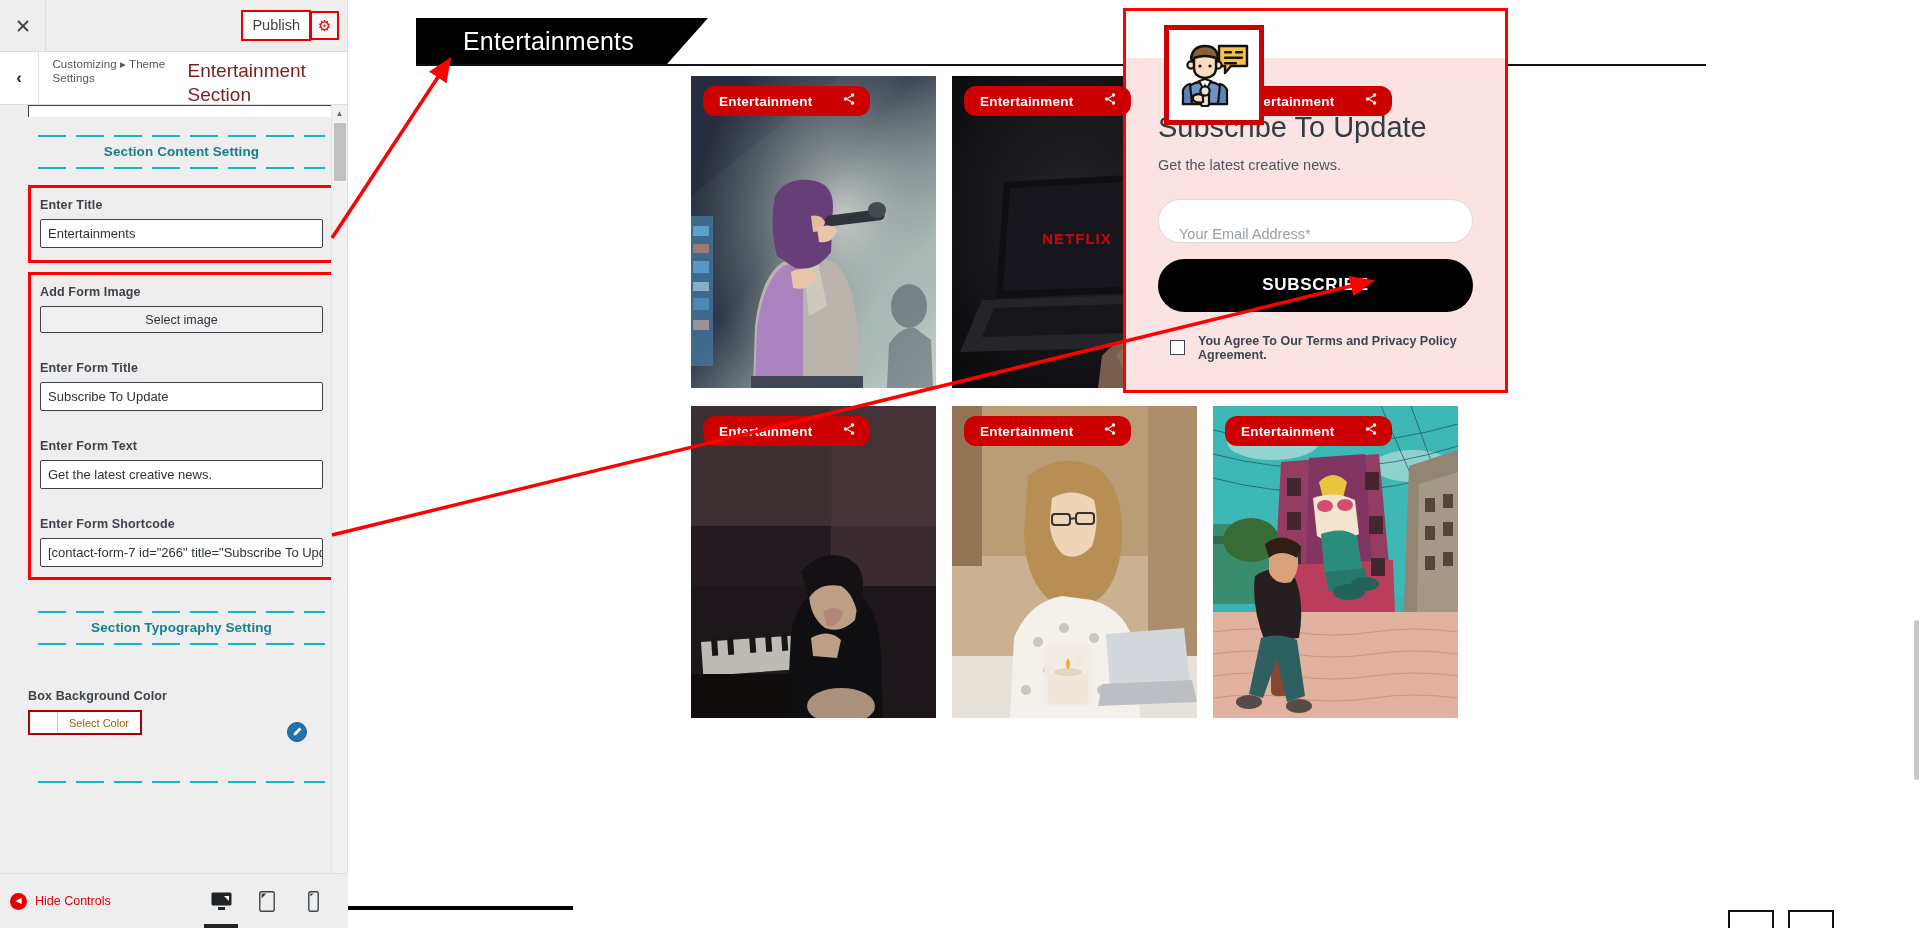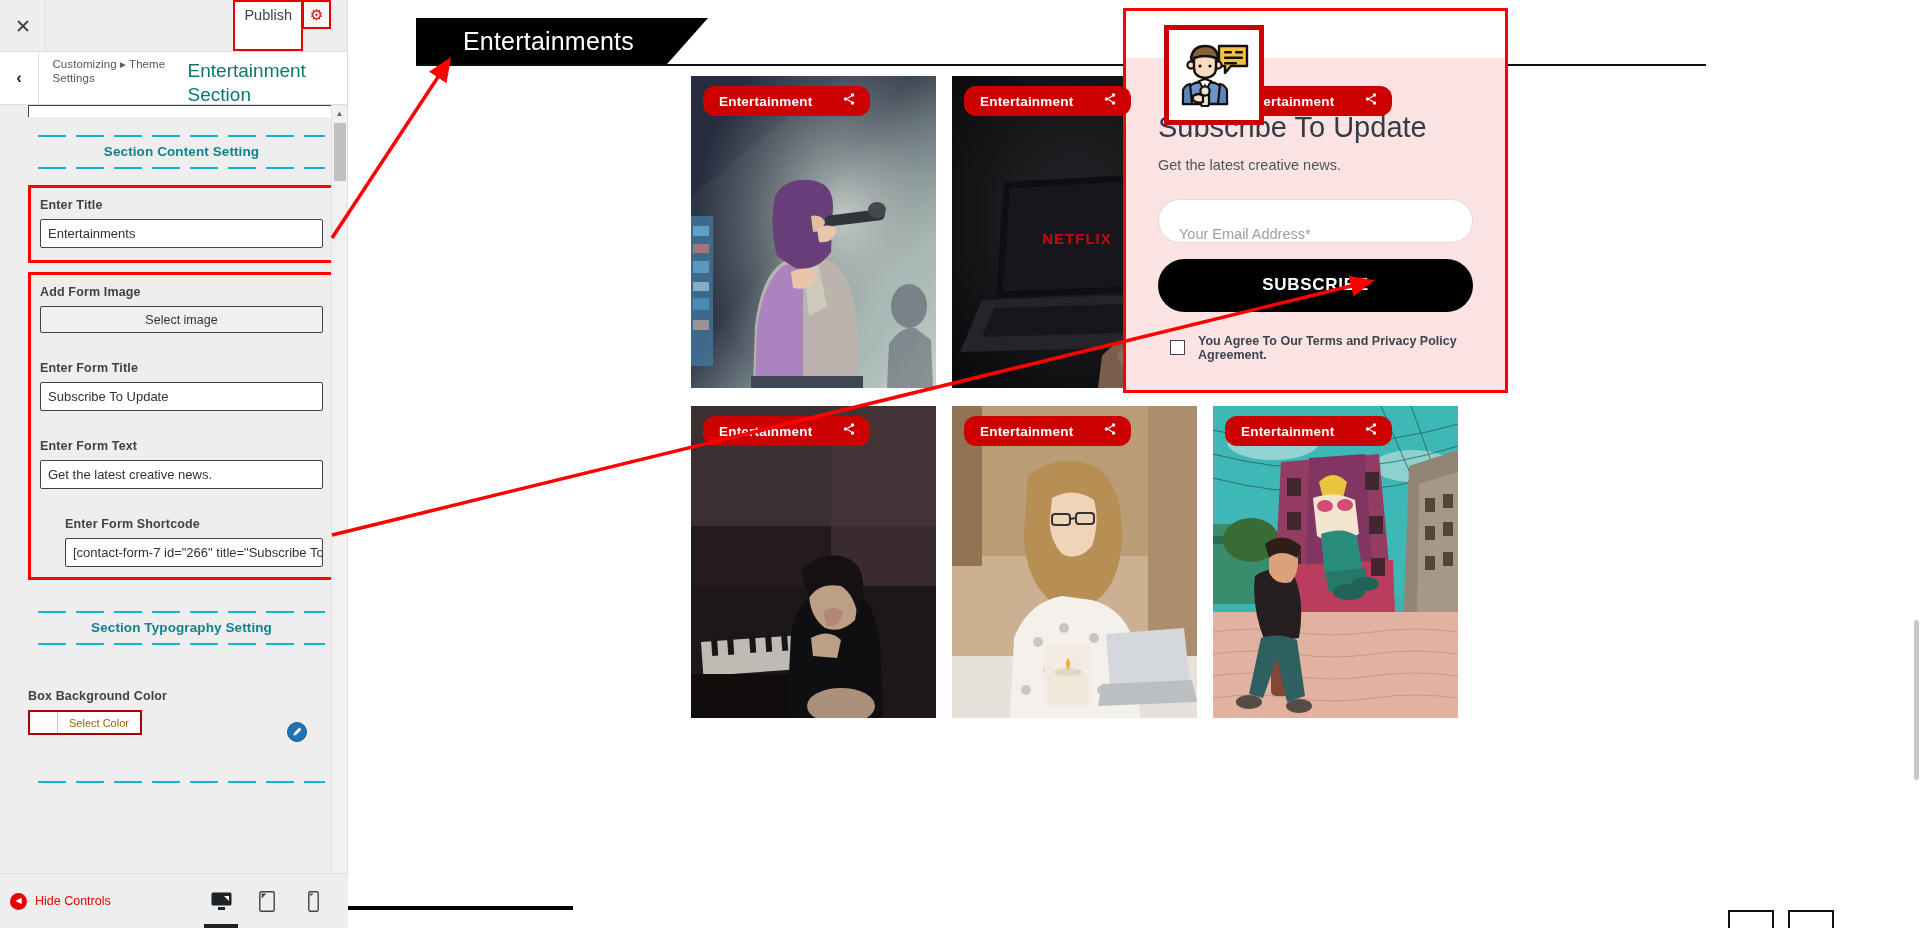--- a/index.html
+++ b/index.html
@@ -45,21 +45,22 @@
     border-right: 1px solid #dddddd;
     background: #eeeeee;
     cursor: pointer;
     color: #3c434a;
     font-size: 19px;
     line-height: 1;
   }
   .cz-topbar-spacer { flex: 1; }
   .cz-publish-wrap {
     display: flex;
-    padding-right: 16px;
+    align-items: center;
+    padding-right: 8px;
   }
   .cz-publish {
     border: 2px solid #e60000;
     background: #ffffff;
     color: #3c434a;
     font-size: 14.5px;
     padding: 6px 9px 7px;
     line-height: 1;
     cursor: pointer;
     position: relative;
@@ -100,21 +101,21 @@
     justify-content: center;
   }
   .cz-breadcrumb {
     font-size: 11.5px;
     color: #50575e;
     letter-spacing: .1px;
     line-height: 1.2;
   }
   .cz-panel-title {
     font-size: 19px;
-    color: #0f766e;
+    color: #7f1d1d;
     line-height: 1.25;
     font-weight: 400;
     margin-top: 1px;
   }
 
   
   .cz-body {
     position: relative;
     height: 818px;
     background: #eeeeee;
@@ -973,21 +974,21 @@
           <div class="cz-field" style="margin-top:28px;">
             <div class="cz-label">Enter Form Title</div>
             <div class="cz-input">Subscribe To Update</div>
           </div>
 
           <div class="cz-field" style="margin-top:28px;">
             <div class="cz-label">Enter Form Text</div>
             <div class="cz-input">Get the latest creative news.</div>
           </div>
 
-          <div class="cz-field" style="margin-top:28px; margin-bottom:6px;margin-left:25px;">
+          <div class="cz-field" style="margin-top:28px; margin-bottom:6px;">
             <div class="cz-label">Enter Form Shortcode</div>
             <div class="cz-input">[contact-form-7 id="266" title="Subscribe To Update"]</div>
           </div>
         </div>
 
         <div class="cz-section-sep" style="padding-top:22px;">
           <div class="sep-line"></div>
           <div class="sep-label">Section Typography Setting</div>
           <div class="sep-line"></div>
         </div>

